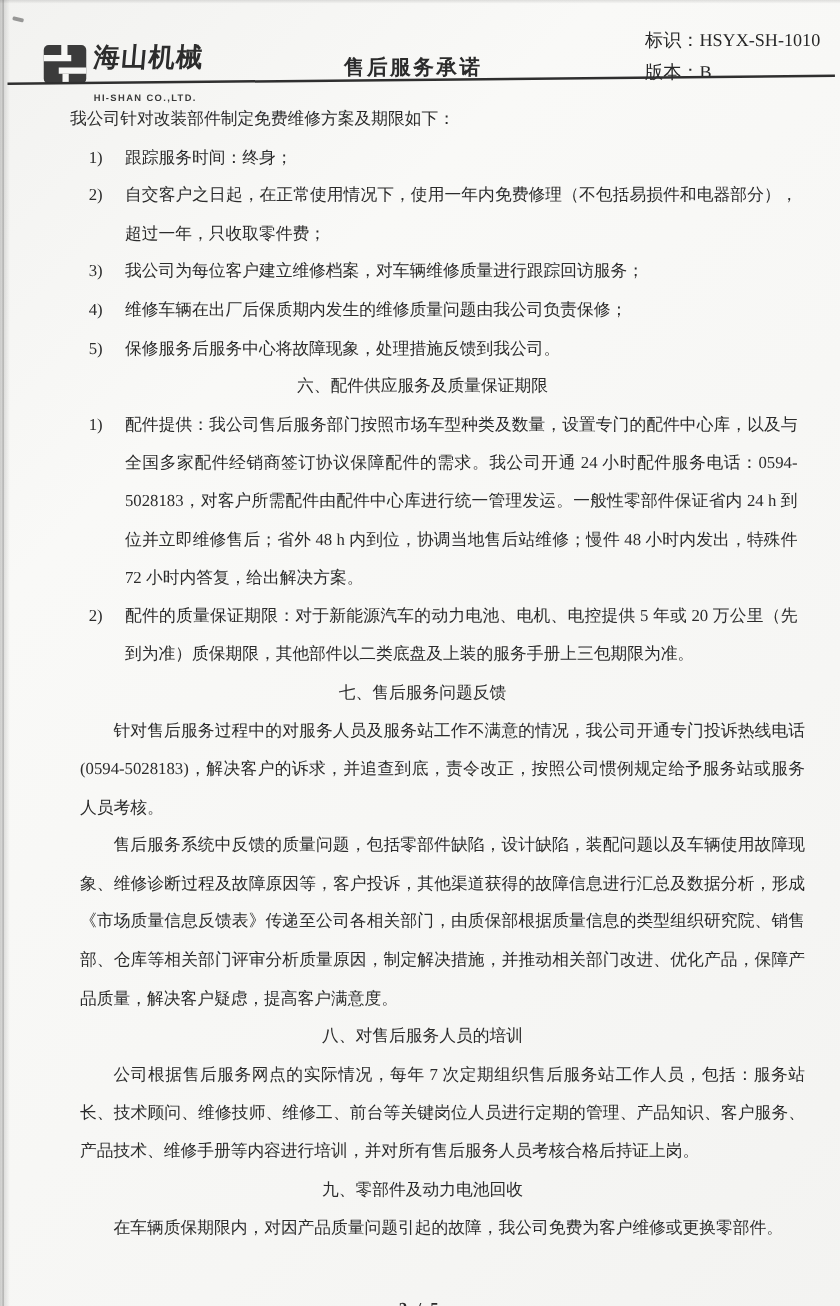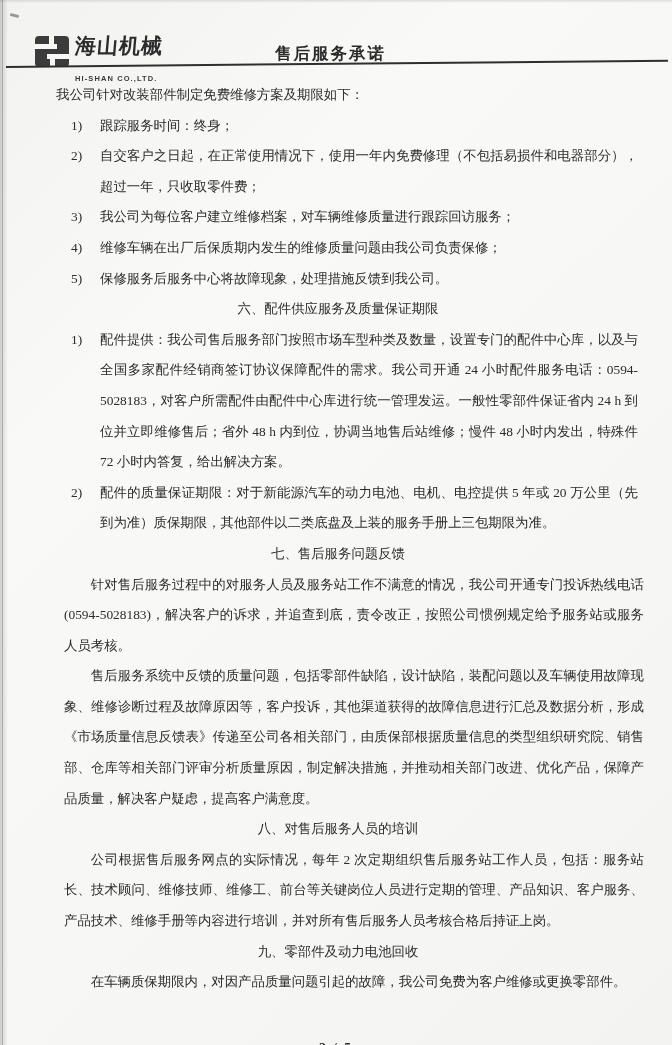--- a/index.html
+++ b/index.html
@@ -70,37 +70,41 @@
       </svg>
     </span>
     <span class="logo-text">
       <span class="logo-cn">海山机械</span>
       <span class="logo-en">HI-SHAN CO.,LTD.</span>
     </span>
   </div>
 
   <div class="doc-title">售后服务承诺</div>
 
+  <div class="meta">
+    <div class="meta-row"><span>标识：</span><span>HSYX-SH-1010</span></div>
+    <div class="meta-row"><span>版本：</span><span>B</span></div>
+  </div>
 
   <div class="rule"></div>
 
   <div class="doc-body">
       <div class="blk intro">我公司针对改装部件制定免费维修方案及期限如下：</div>
       <div class="blk item"><span class="num">1)</span><span>跟踪服务时间：终身；</span></div>
       <div class="blk item"><span class="num">2)</span><span>自交客户之日起，在正常使用情况下，使用一年内免费修理（不包括易损件和电器部分），超过一年，只收取零件费；</span></div>
       <div class="blk item"><span class="num">3)</span><span>我公司为每位客户建立维修档案，对车辆维修质量进行跟踪回访服务；</span></div>
       <div class="blk item"><span class="num">4)</span><span>维修车辆在出厂后保质期内发生的维修质量问题由我公司负责保修；</span></div>
       <div class="blk item"><span class="num">5)</span><span>保修服务后服务中心将故障现象，处理措施反馈到我公司。</span></div>
       <div class="blk heading">六、配件供应服务及质量保证期限</div>
       <div class="blk item"><span class="num">1)</span><span>配件提供：我公司售后服务部门按照市场车型种类及数量，设置专门的配件中心库，以及与全国多家配件经销商签订协议保障配件的需求。我公司开通 24 小时配件服务电话：0594-5028183，对客户所需配件由配件中心库进行统一管理发运。一般性零部件保证省内 24 h 到位并立即维修售后；省外 48 h 内到位，协调当地售后站维修；慢件 48 小时内发出，特殊件 72 小时内答复，给出解决方案。</span></div>
       <div class="blk item"><span class="num">2)</span><span>配件的质量保证期限：对于新能源汽车的动力电池、电机、电控提供 5 年或 20 万公里（先到为准）质保期限，其他部件以二类底盘及上装的服务手册上三包期限为准。</span></div>
       <div class="blk heading">七、售后服务问题反馈</div>
       <div class="blk para">针对售后服务过程中的对服务人员及服务站工作不满意的情况，我公司开通专门投诉热线电话(0594-5028183)，解决客户的诉求，并追查到底，责令改正，按照公司惯例规定给予服务站或服务人员考核。</div>
       <div class="blk para">售后服务系统中反馈的质量问题，包括零部件缺陷，设计缺陷，装配问题以及车辆使用故障现象、维修诊断过程及故障原因等，客户投诉，其他渠道获得的故障信息进行汇总及数据分析，形成《市场质量信息反馈表》传递至公司各相关部门，由质保部根据质量信息的类型组织研究院、销售部、仓库等相关部门评审分析质量原因，制定解决措施，并推动相关部门改进、优化产品，保障产品质量，解决客户疑虑，提高客户满意度。</div>
       <div class="blk heading">八、对售后服务人员的培训</div>
-      <div class="blk para">公司根据售后服务网点的实际情况，每年 2 次定期组织售后服务站工作人员，包括：服务站长、技术顾问、维修技师、维修工、前台等关键岗位人员进行定期的管理、产品知识、客户服务、产品技术、维修手册等内容进行培训，并对所有售后服务人员考核合格后持证上岗。</div>
+      <div class="blk para">公司根据售后服务网点的实际情况，每年 7 次定期组织售后服务站工作人员，包括：服务站长、技术顾问、维修技师、维修工、前台等关键岗位人员进行定期的管理、产品知识、客户服务、产品技术、维修手册等内容进行培训，并对所有售后服务人员考核合格后持证上岗。</div>
       <div class="blk heading">九、零部件及动力电池回收</div>
       <div class="blk para">在车辆质保期限内，对因产品质量问题引起的故障，我公司免费为客户维修或更换零部件。</div>
     </div>
 
   <div class="footer">2 / 5</div>
 
 </div>
 
 </body></html>

